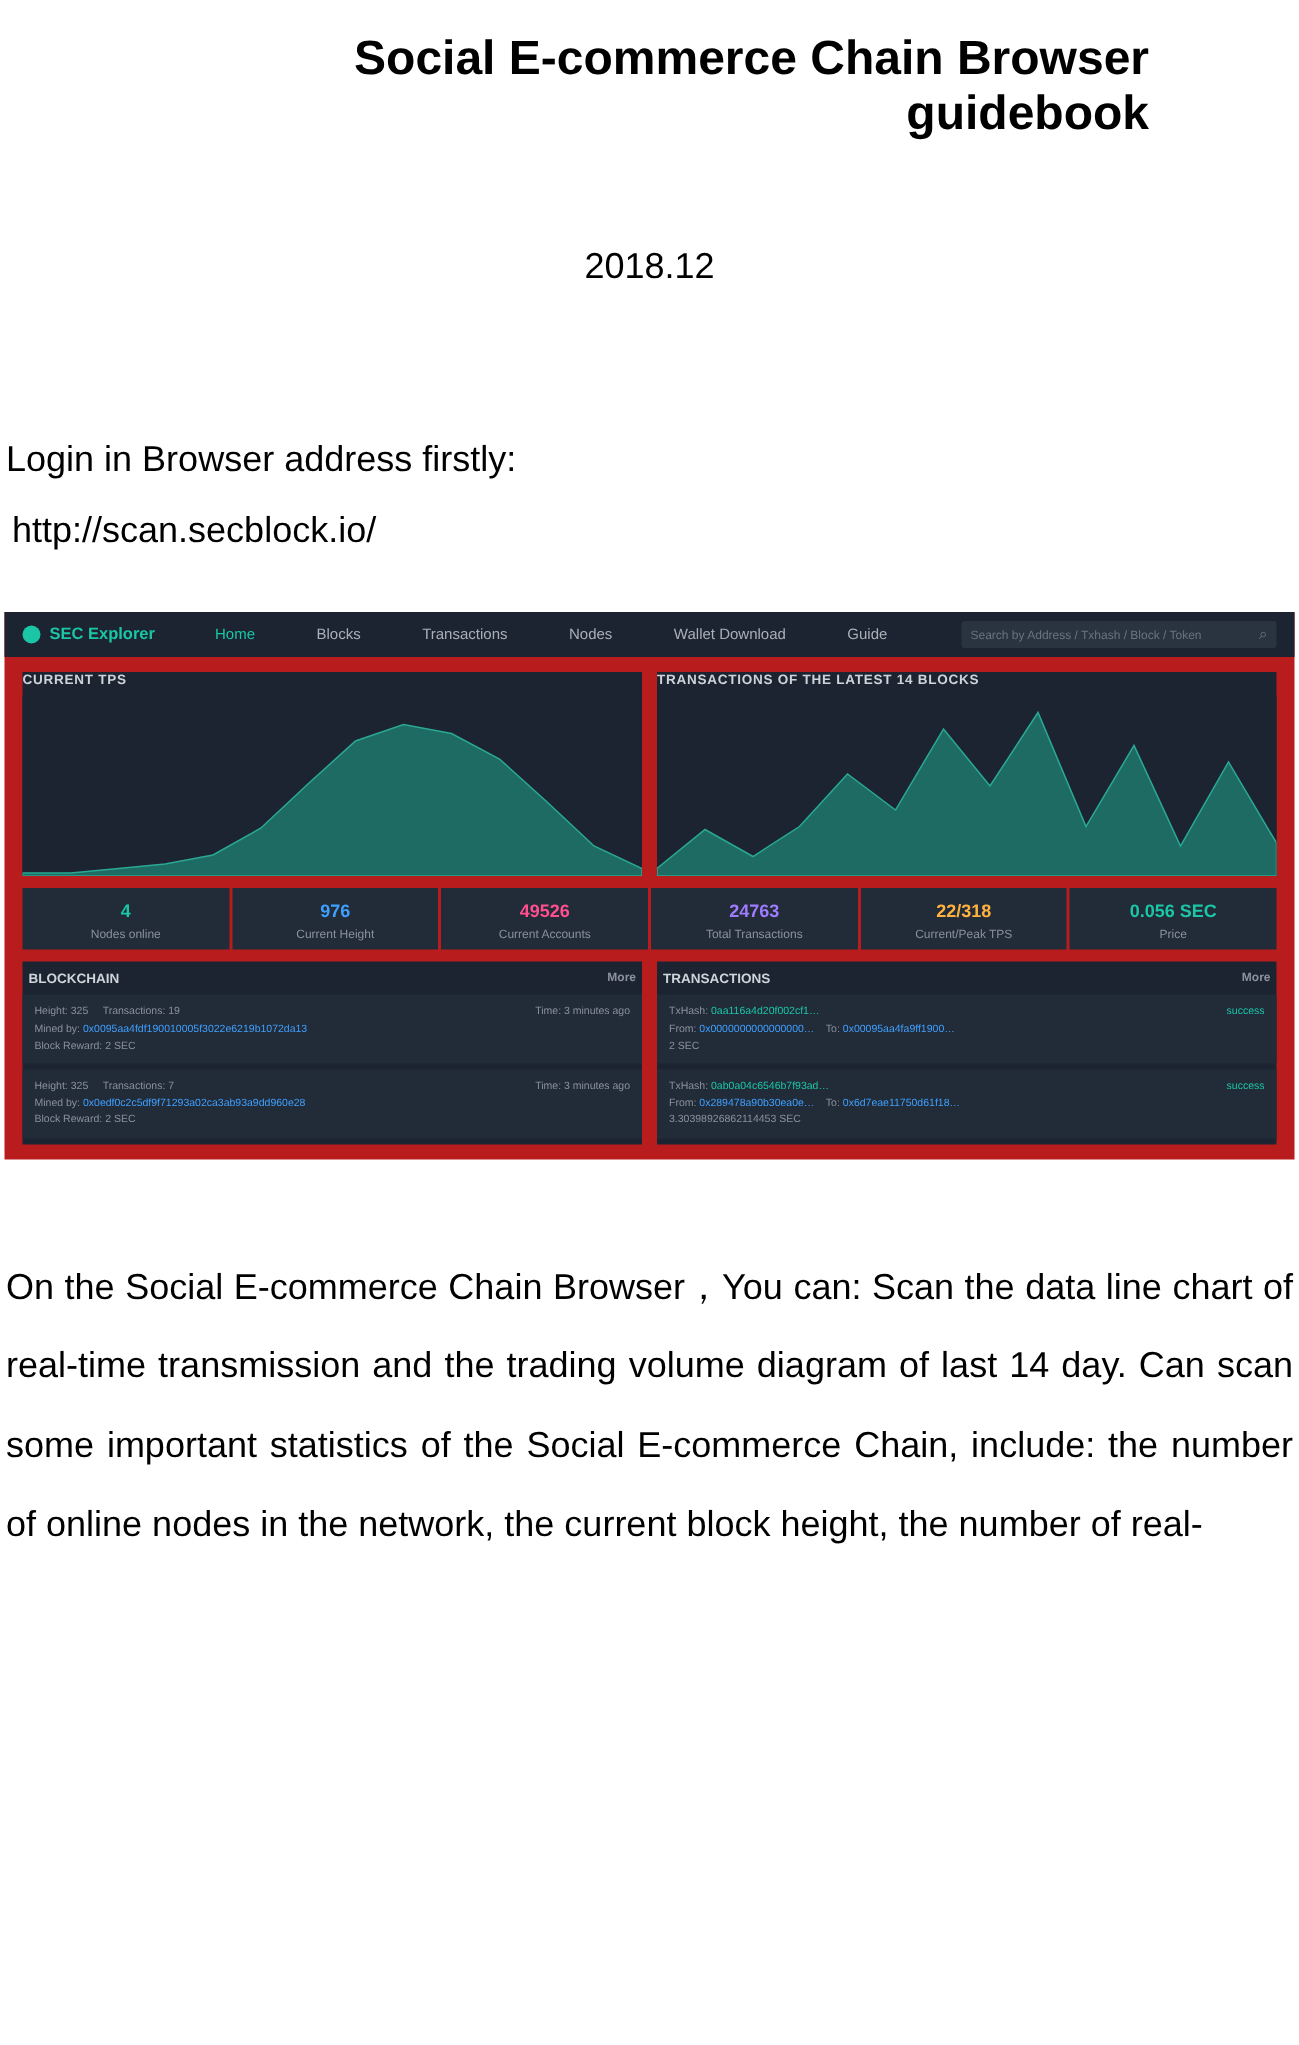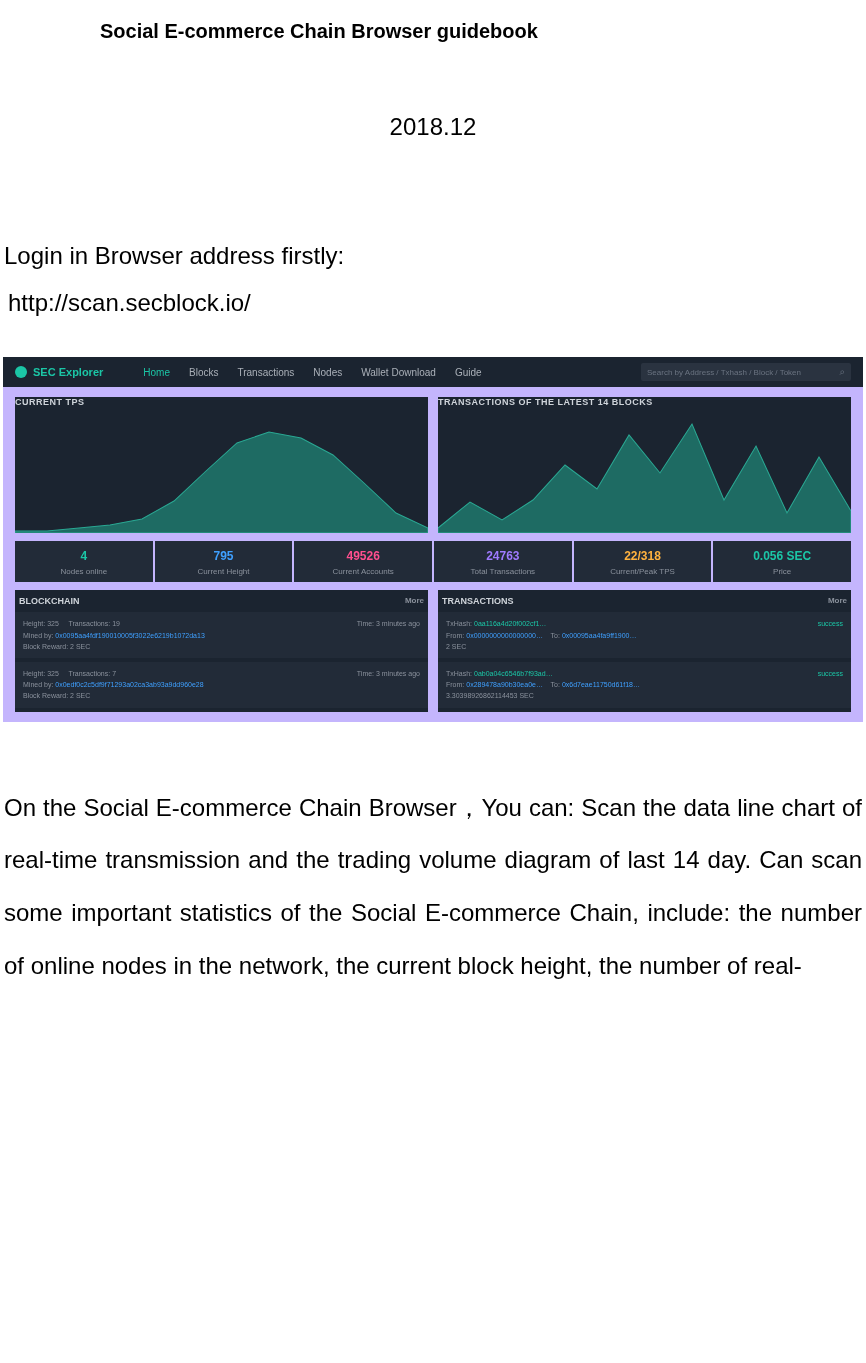--- a/index.html
+++ b/index.html
@@ -1,27 +1,27 @@
 <!DOCTYPE html>
 <html><head>
 <meta charset="utf-8">
 <style>
   * { box-sizing: border-box; margin: 0; padding: 0; }
   body { font-family: Arial, Helvetica, sans-serif; background: #fff; color: #000; width: 866px; }
   .page { padding: 0 0 20px 0; }
-  .title { font-size: 20px; font-weight: bold; text-align: left; padding: 20px 100px 0; }
+  .title { font-size: 32px; font-weight: bold; text-align: right; padding: 20px 100px 0; }
   .date { font-size: 24px; text-align: center; margin-top: 70px; }
   .intro { font-size: 24px; line-height: 2.1; margin-top: 90px; padding: 0 4px; }
   .url { font-size: 24px; margin-top: 8px; padding: 0 8px; }
   .heading { font-size: 24px; font-weight: bold; margin-top: 50px; padding: 0 4px; }
-  .screenshot { width: 860px; margin: 40px auto 0; background: #c4b5fd; font-family: Arial, sans-serif; }
+  .screenshot { width: 860px; margin: 40px auto 0; background: #b91c1c; font-family: Arial, sans-serif; }
   .topbar { display: flex; align-items: center; height: 30px; background: #1b2430; padding: 0 12px; font-size: 10px; color: #aab0b8; }
   .logo { display: flex; align-items: center; gap: 6px; color: #1bc6a6; font-weight: bold; font-size: 11px; }
   .logo-icon { width: 12px; height: 12px; background: #1bc6a6; border-radius: 50%; display: inline-block; }
-  .nav { display: flex; gap: 19px; margin-left: 40px; font-size: 10px; }
+  .nav { display: flex; gap: 41px; margin-left: 40px; font-size: 10px; }
   .nav-item { color: #aab0b8; cursor: pointer; }
   .nav-item.active { color: #1bc6a6; }
   .search-box { margin-left: auto; width: 210px; height: 18px; background: #2a3340; border-radius: 2px; display: flex; align-items: center; padding: 0 6px; font-size: 8px; color: #6a7380; gap: 33px; }
   .search-box .s-icon { margin-left: auto; font-size: 10px; }
   .charts-row { display: flex; gap: 10px; padding: 10px 12px 0; }
   .chart-panel { flex: 1; background: #1b2430; }
   .chart-title { font-size: 9px; font-weight: bold; color: #cfd4da; letter-spacing: 0.5px; margin-bottom: 6px; }
   .chart-area { height: 120px; position: relative; background: #1b2430; border-bottom: 1px solid #2a3340; }
   .stats-row { display: flex; padding: 8px 12px; gap: 2px; }
   .stat { flex: 1; background: #222b38; text-align: center; padding: 8px 2px 6px; }
@@ -98,21 +98,21 @@
         </div>
       </div>
     </div>
 
     <div class="stats-row">
       <div class="stat">
         <div class="stat-value sv-teal">4</div>
         <div class="stat-label">Nodes online</div>
       </div>
       <div class="stat">
-        <div class="stat-value sv-blue">795</div>
+        <div class="stat-value sv-blue">976</div>
         <div class="stat-label">Current Height</div>
       </div>
       <div class="stat">
         <div class="stat-value sv-pink">49526</div>
         <div class="stat-label">Current Accounts</div>
       </div>
       <div class="stat">
         <div class="stat-value sv-purple">24763</div>
         <div class="stat-label">Total Transactions</div>
       </div>

